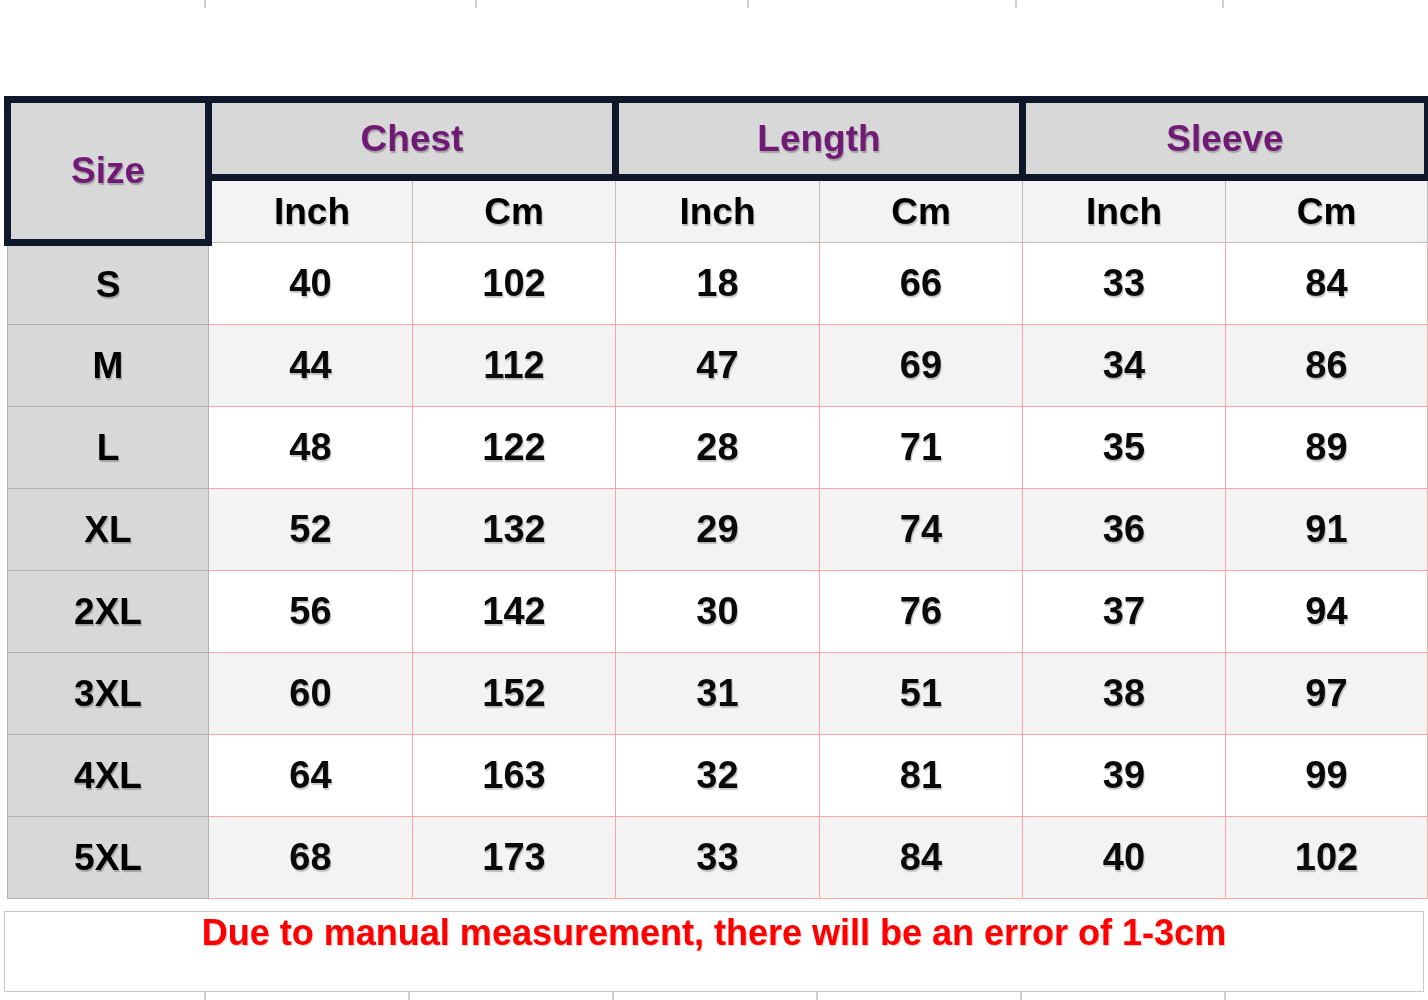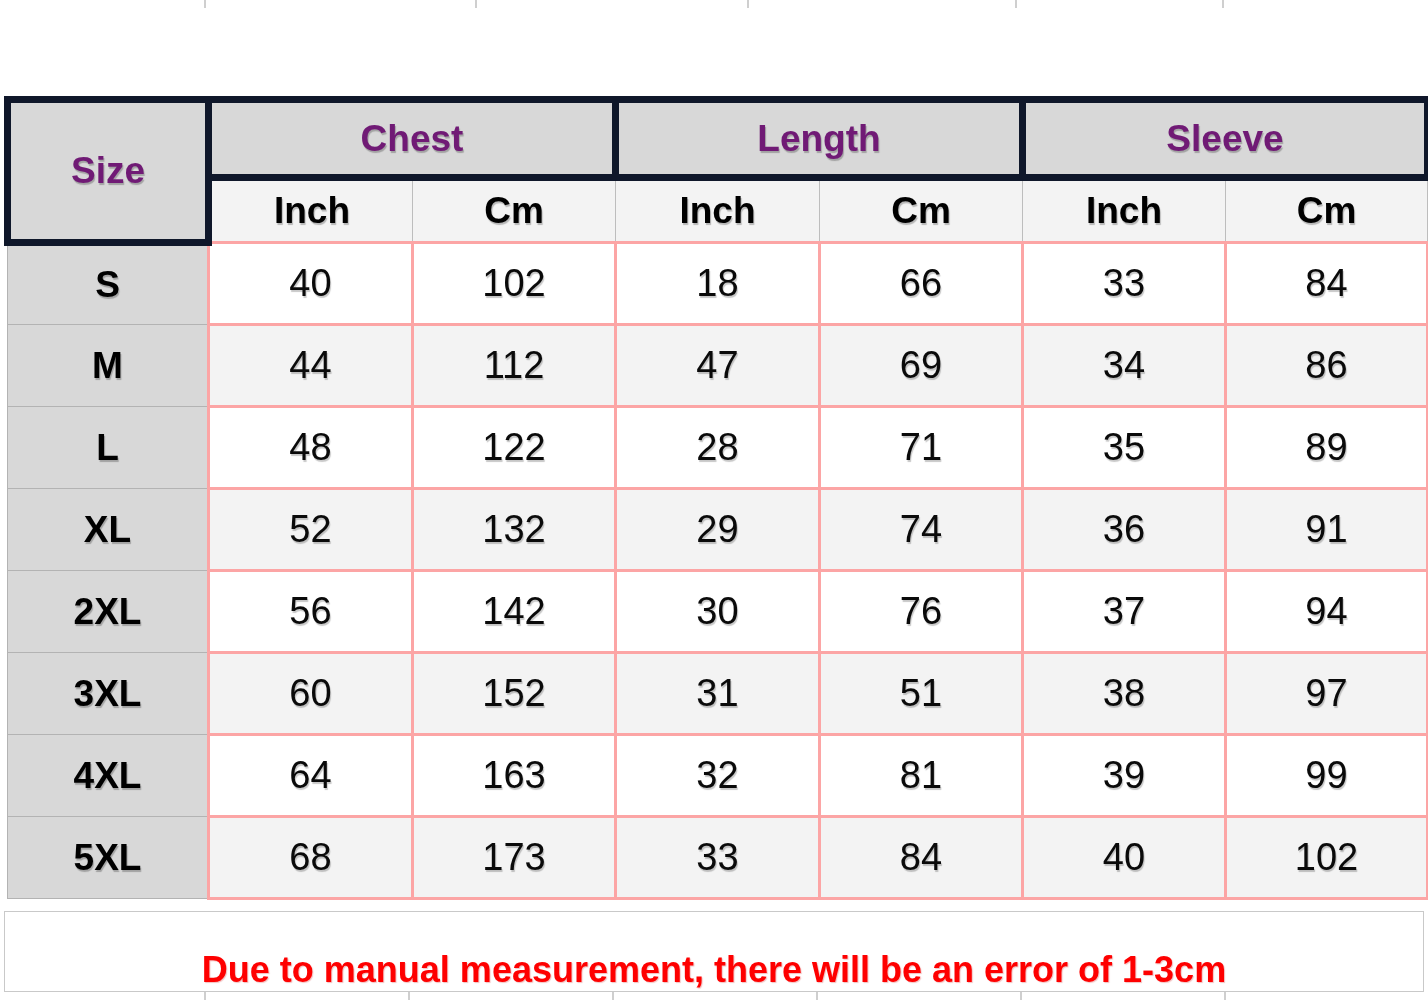--- a/index.html
+++ b/index.html
@@ -93,40 +93,40 @@
   }
   th.size-cell {
     background: var(--header-gray, #d8d8d8);
     border: 1px solid #b3b3b3;
     font-size: 37px;
     font-weight: bold;
     color: #000000;
     text-shadow: 1px 2px 1px rgba(0,0,0,0.25);
   }
   td.value-cell {
-    border: 3px solid #fca5a5;
+    border: 1px solid #fca5a5;
     font-size: 38px;
-    font-weight: normal;
+    font-weight: bold;
     color: #0a0a0a;
     text-shadow: 1px 1.5px 1px rgba(0,0,0,0.22);
     background: #ffffff;
   }
   tr.data-row.alt td.value-cell { background: var(--alt-row-gray, #f3f3f3); }
   
   .note-row {
     position: absolute;
     top: 911px;
     left: 4px;
     width: 1420px;
     height: 81px;
     background: #ffffff;
     border: 1px solid #c9c9c9;
     box-sizing: border-box;
     display: flex;
-    align-items: flex-end;
+    align-items: flex-start;
     justify-content: center;
   }
   .note-row .note-text {
     color: var(--note-red, #fe0000);
     font-weight: bold;
     font-size: 36px;
     text-shadow: 1px 1px 1px rgba(200,0,0,0.25);
     white-space: nowrap;
   }
 </style>

